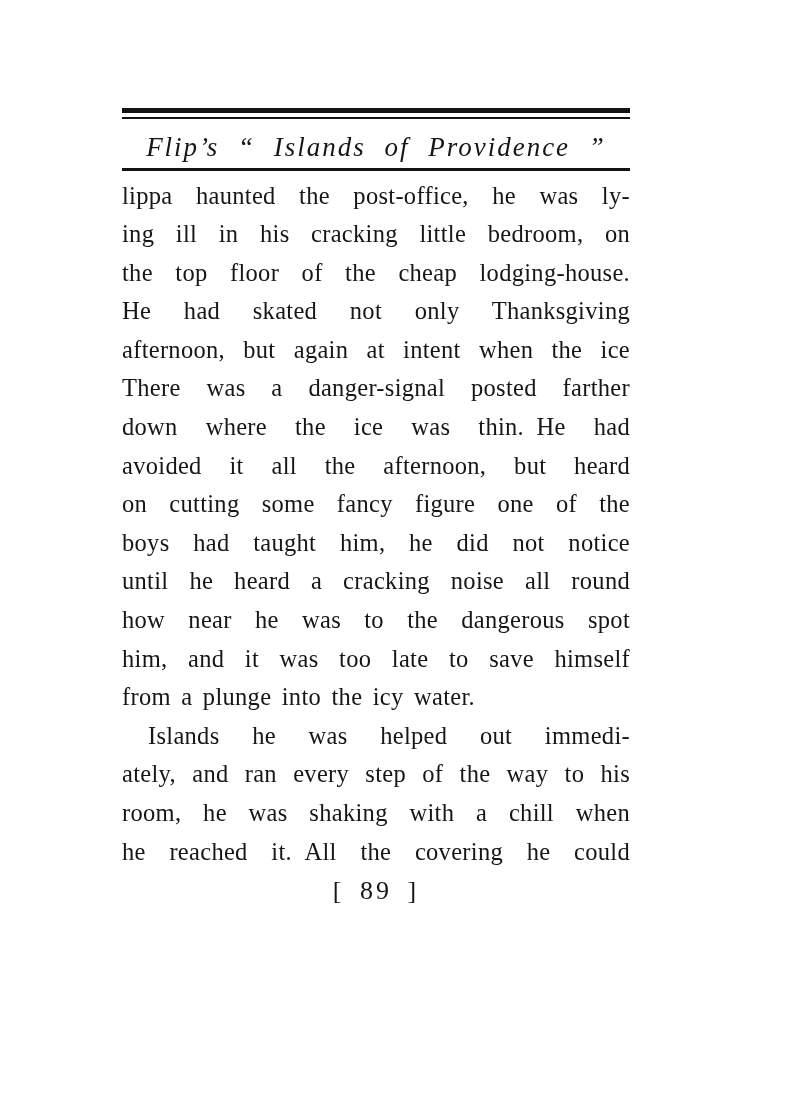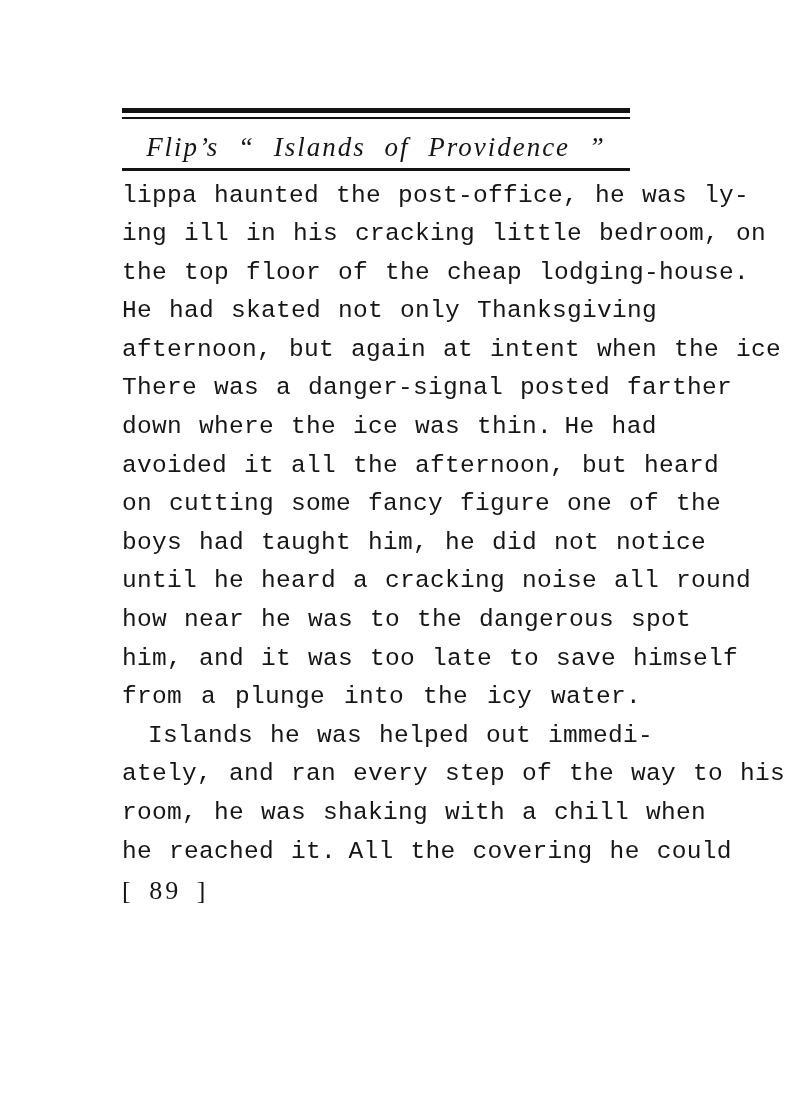--- a/index.html
+++ b/index.html
@@ -52,31 +52,31 @@
     line-height: 38.6px;
     letter-spacing: 0.3px;
     word-spacing: 2px;
   }
   .text-line {
     text-align: justify;
     text-align-last: justify;
     white-space: nowrap;
     height: 38.6px;
     overflow: visible;
-    font-family: Liberation Mono, monospace;
   }
   .text-line.para-end {
     text-align-last: left;
     word-spacing: 4px;
   }
   .text-line.indent {
     padding-left: 26px;
   }
   .page-number {
     margin-top: 5px;
+    text-align: center;
     font-size: 26px;
     letter-spacing: 3px;
     word-spacing: 6px;
   }
 </style>
 </head>
 <body>
 
 <div class="book-page">
 

